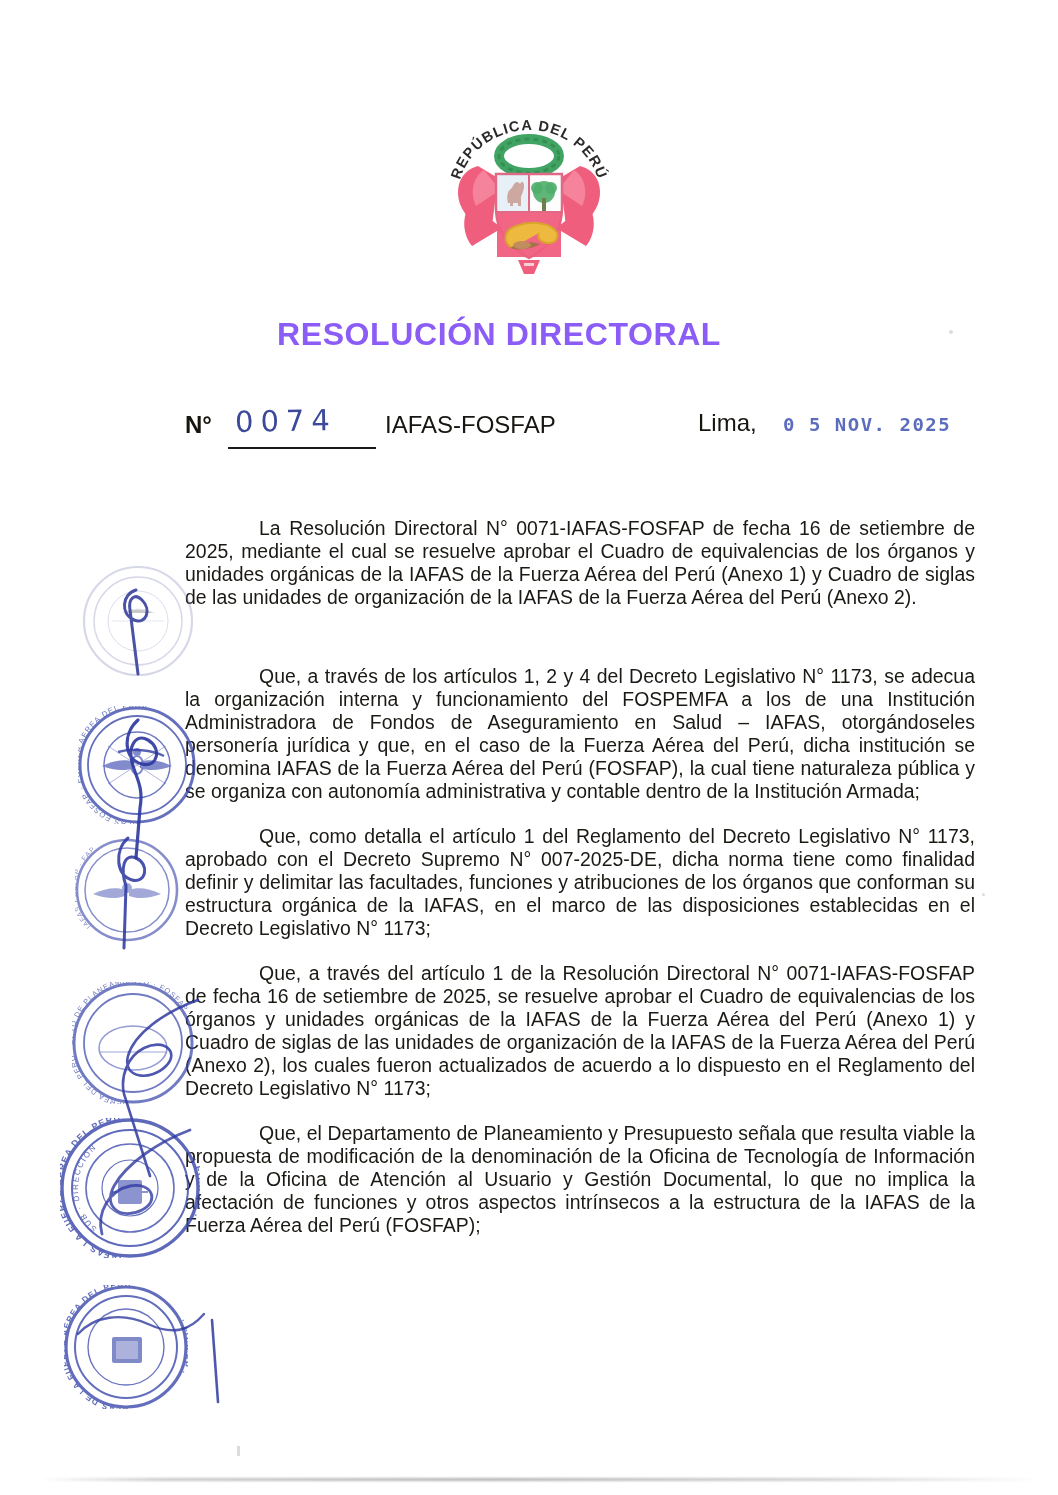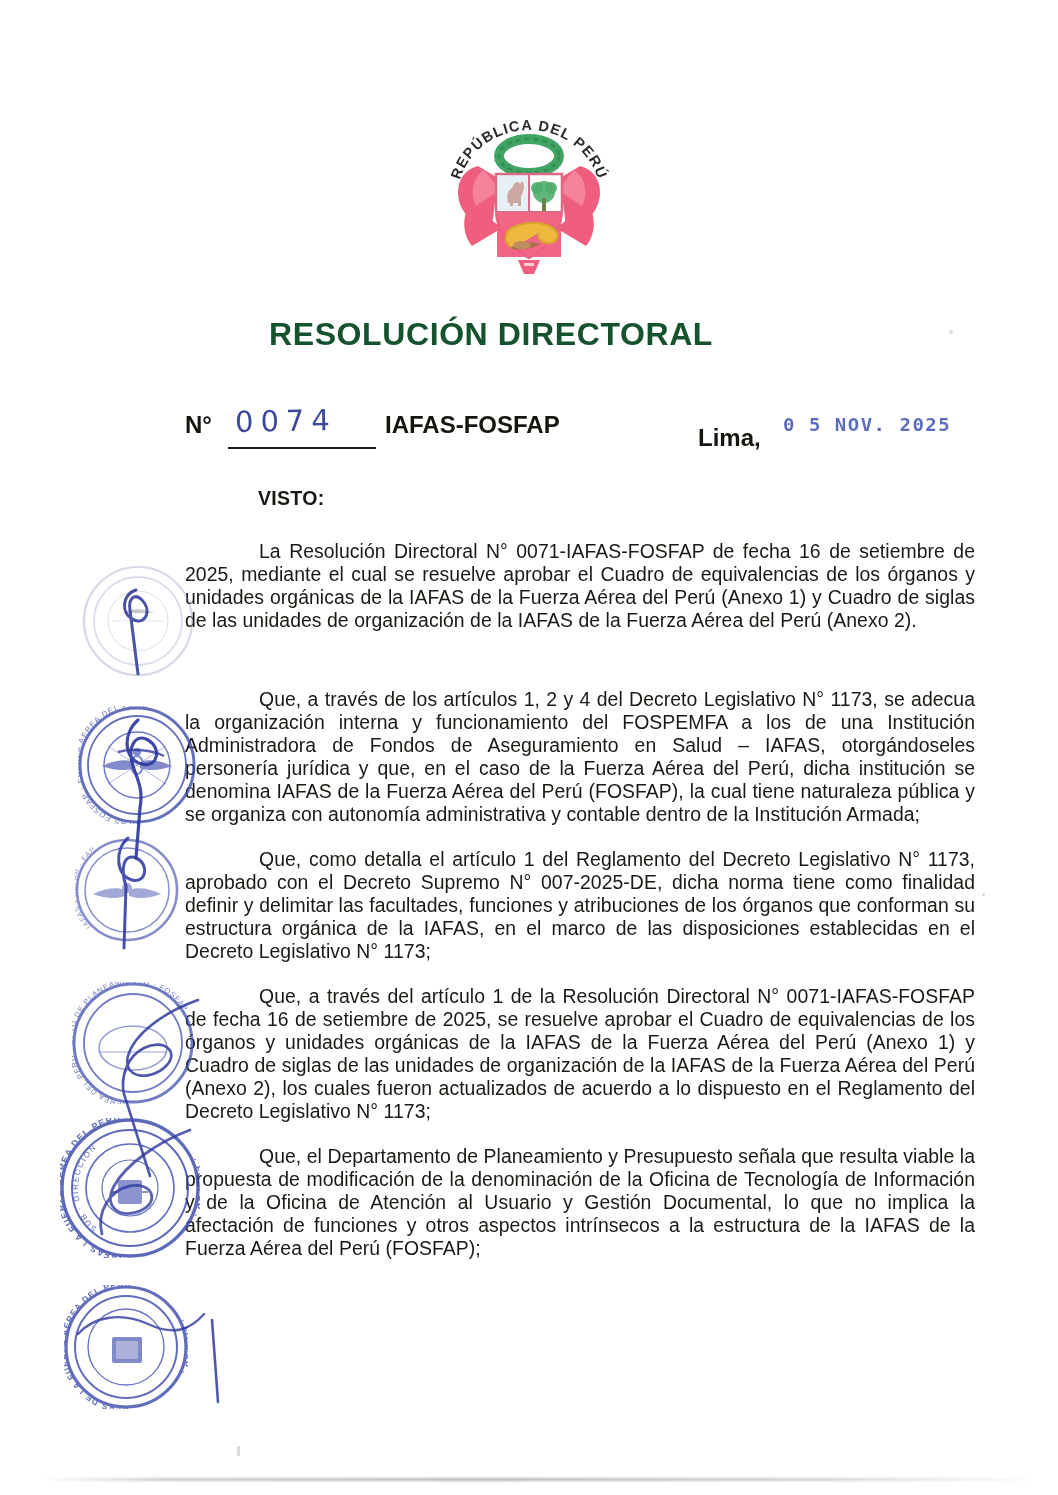--- a/index.html
+++ b/index.html
@@ -32,28 +32,28 @@
   .crest {
     width: 178px;
     height: 172px;
     position: relative;
   }
   .crest svg { display:block; width:100%; height:100%; }
 
   
   .title {
     position: absolute;
-    left: 4px;
+    left: 12px;
     top: 316px;
     width: 974px;
     text-align: center;
     font-size: 32px;
     font-weight: bold;
     letter-spacing: 0.6px;
-    color: #14532d;
+    color: #8b5cf6;
   }
 
   
   .numline {
     position: absolute;
     left: 185px;
     top: 405px;
     width: 790px;
     height: 48px;
   }
@@ -82,29 +82,29 @@
     letter-spacing: 7px;
     font-family: "DejaVu Sans", sans-serif;
     transform: rotate(-1.2deg);
     opacity: 0.92;
   }
   .num-org {
     position: absolute;
     left: 200px;
     top: 6px;
     font-size: 24px;
-    font-weight: bold;
+    font-weight: normal;
     color: #17150f;
   }
   .city {
     position: absolute;
     left: 513px;
-    top: 19px;
+    top: 4px;
     font-size: 24px;
-    font-weight: bold;
+    font-weight: normal;
     color: #17150f;
   }
   .date-stamp {
     position: absolute;
     left: 598px;
     top: 9px;
     font-size: 19px;
     font-weight: bold;
     color: #4558b5;
     letter-spacing: 1.5px;
@@ -241,21 +241,20 @@
     <span class="num-label">N°</span>
     <span class="num-blank"></span>
     <span class="num-hand">0074</span>
     <span class="num-org">IAFAS-FOSFAP</span>
     <span class="city">Lima,</span>
     <span class="date-stamp">0 5 NOV. 2025</span>
   </div>
 
   <div class="body-block">
 
-    <div class="heading">VISTO:</div>
     <div class="sp-30"></div>
     <div class="para">La Resolución Directoral N° 0071-IAFAS-FOSFAP de fecha 16 de setiembre de 2025, mediante el cual se resuelve aprobar el Cuadro de equivalencias de los órganos y unidades orgánicas de la IAFAS de la Fuerza Aérea del Perú (Anexo 1) y Cuadro de siglas de las unidades de organización de la IAFAS de la Fuerza Aérea del Perú (Anexo 2).</div>
 
     <div class="sp-26"></div>
     <div class="sp-30"></div>
     <div class="para">Que, a través de los artículos 1, 2 y 4 del Decreto Legislativo N° 1173, se adecua la organización interna y funcionamiento del FOSPEMFA a los de una Institución Administradora de Fondos de Aseguramiento en Salud – IAFAS, otorgándoseles personería jurídica y que, en el caso de la Fuerza Aérea del Perú, dicha institución se denomina IAFAS de la Fuerza Aérea del Perú (FOSFAP), la cual tiene naturaleza pública y se organiza con autonomía administrativa y contable dentro de la Institución Armada;</div>
 
     <div class="sp-22"></div>
     <div class="para">Que, como detalla el artículo 1 del Reglamento del Decreto Legislativo N° 1173, aprobado con el Decreto Supremo N° 007-2025-DE, dicha norma tiene como finalidad definir y delimitar las facultades, funciones y atribuciones de los órganos que conforman su estructura orgánica de la IAFAS, en el marco de las disposiciones establecidas en el Decreto Legislativo N° 1173;</div>
 

